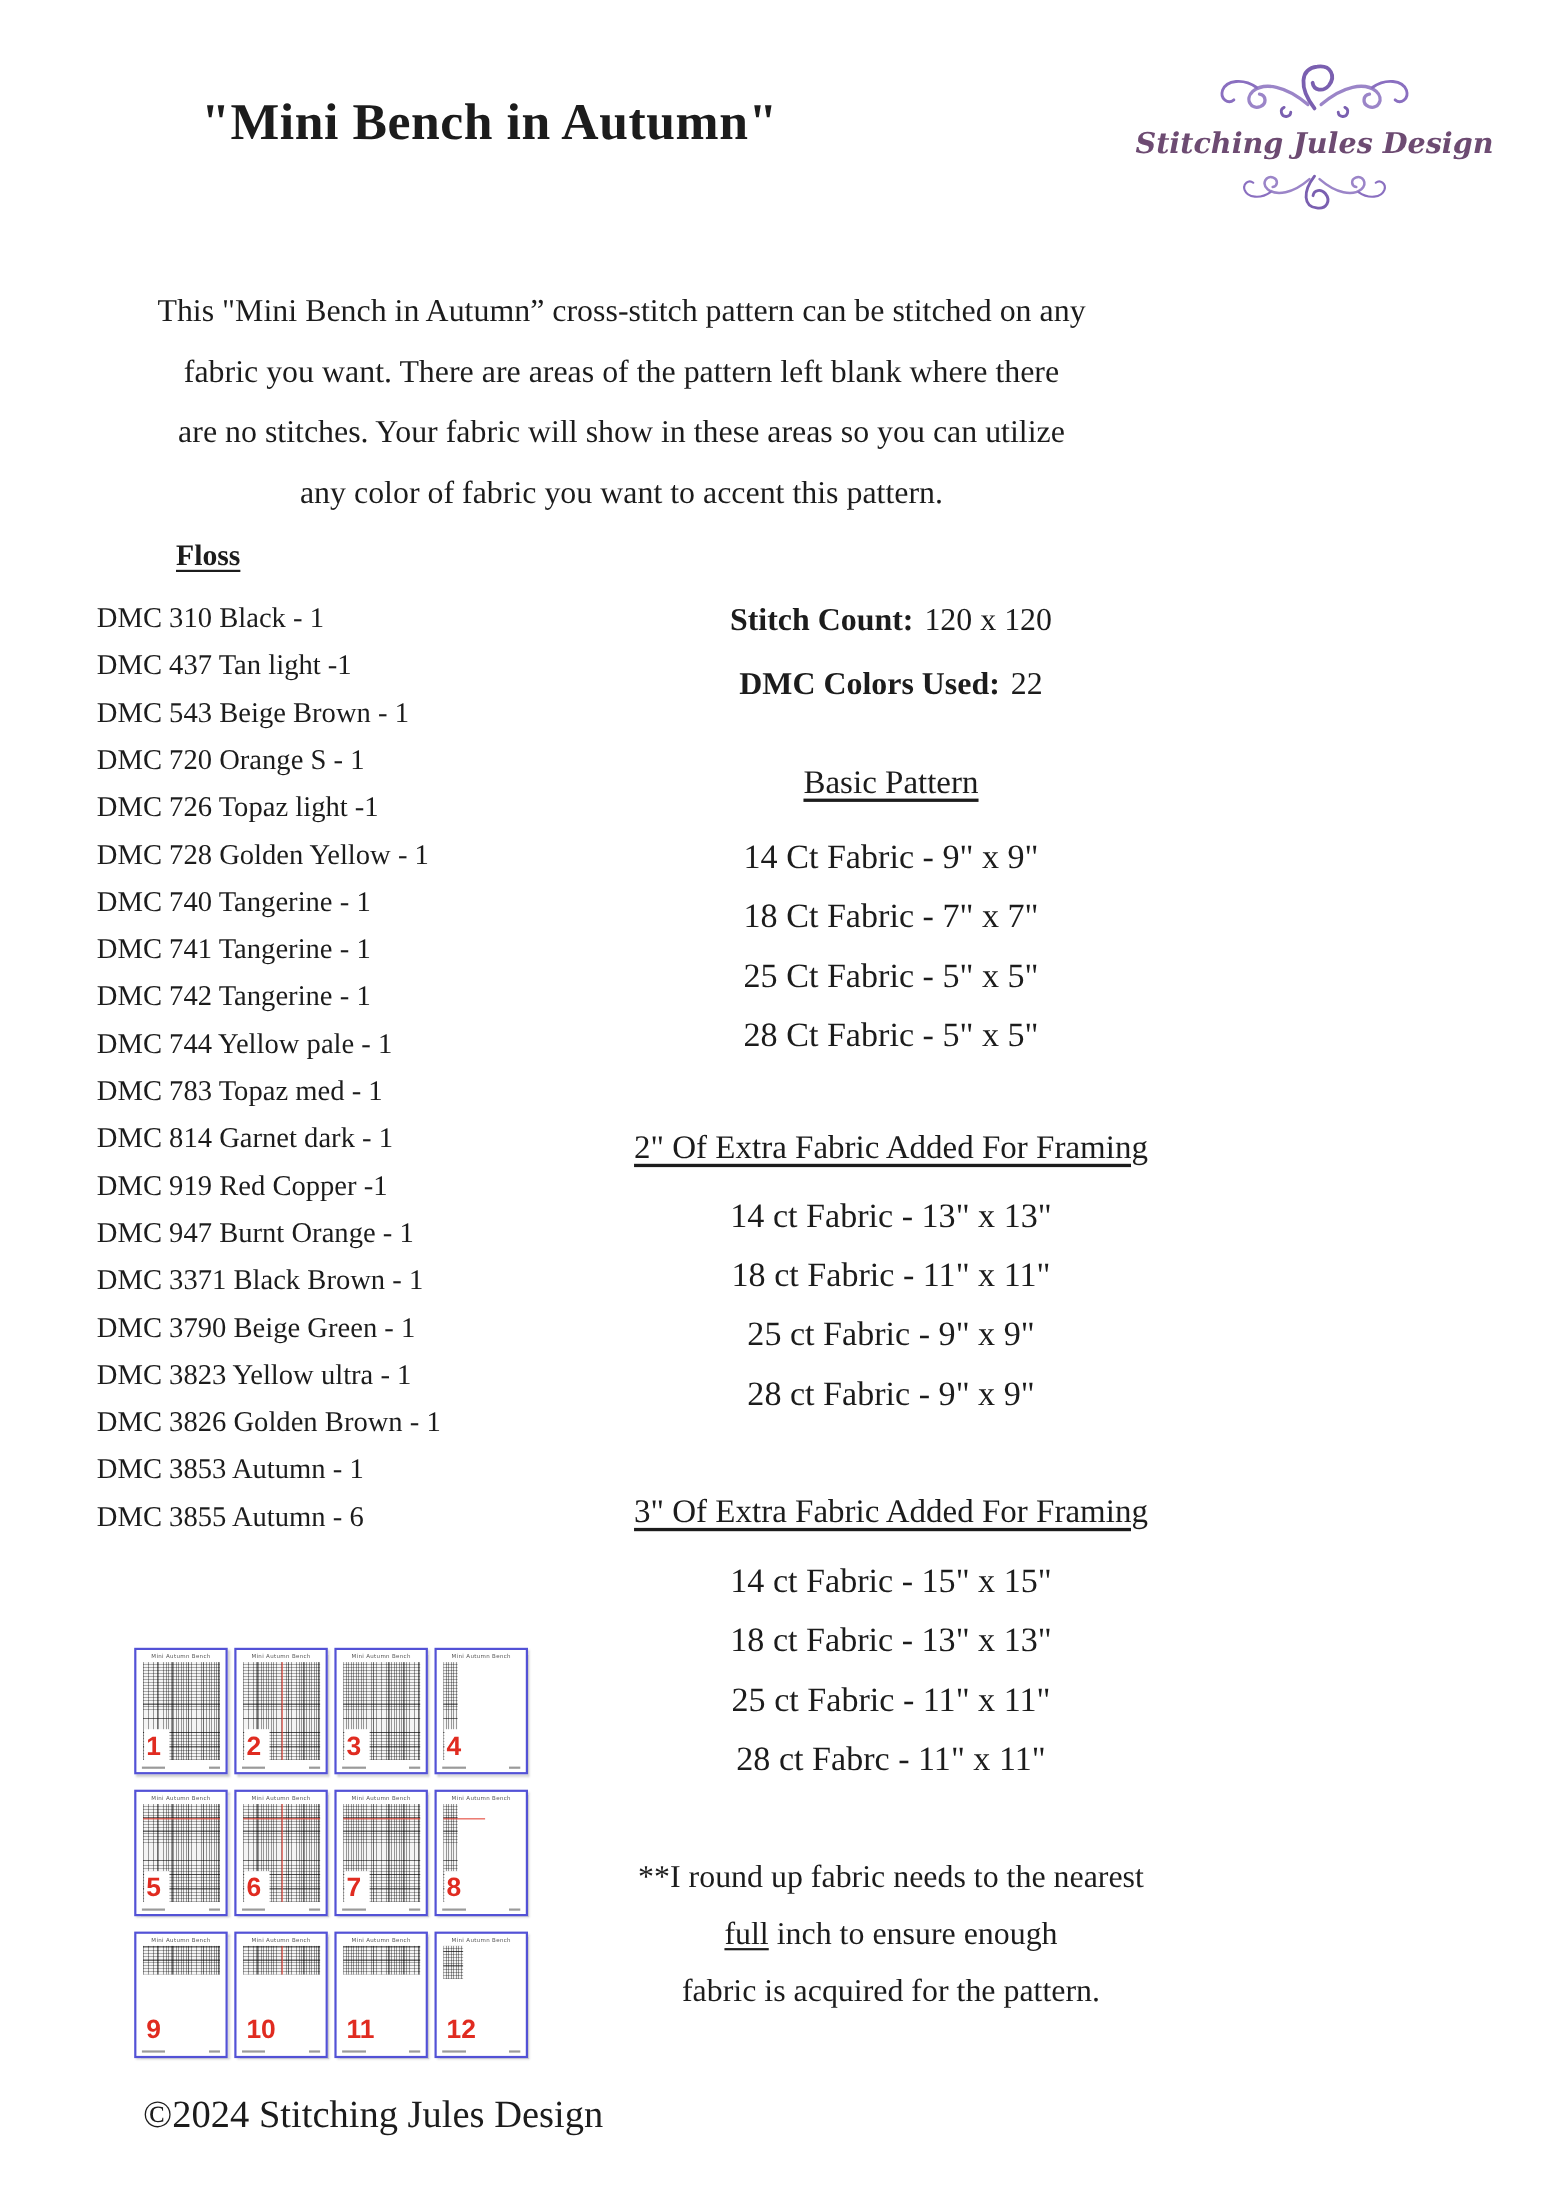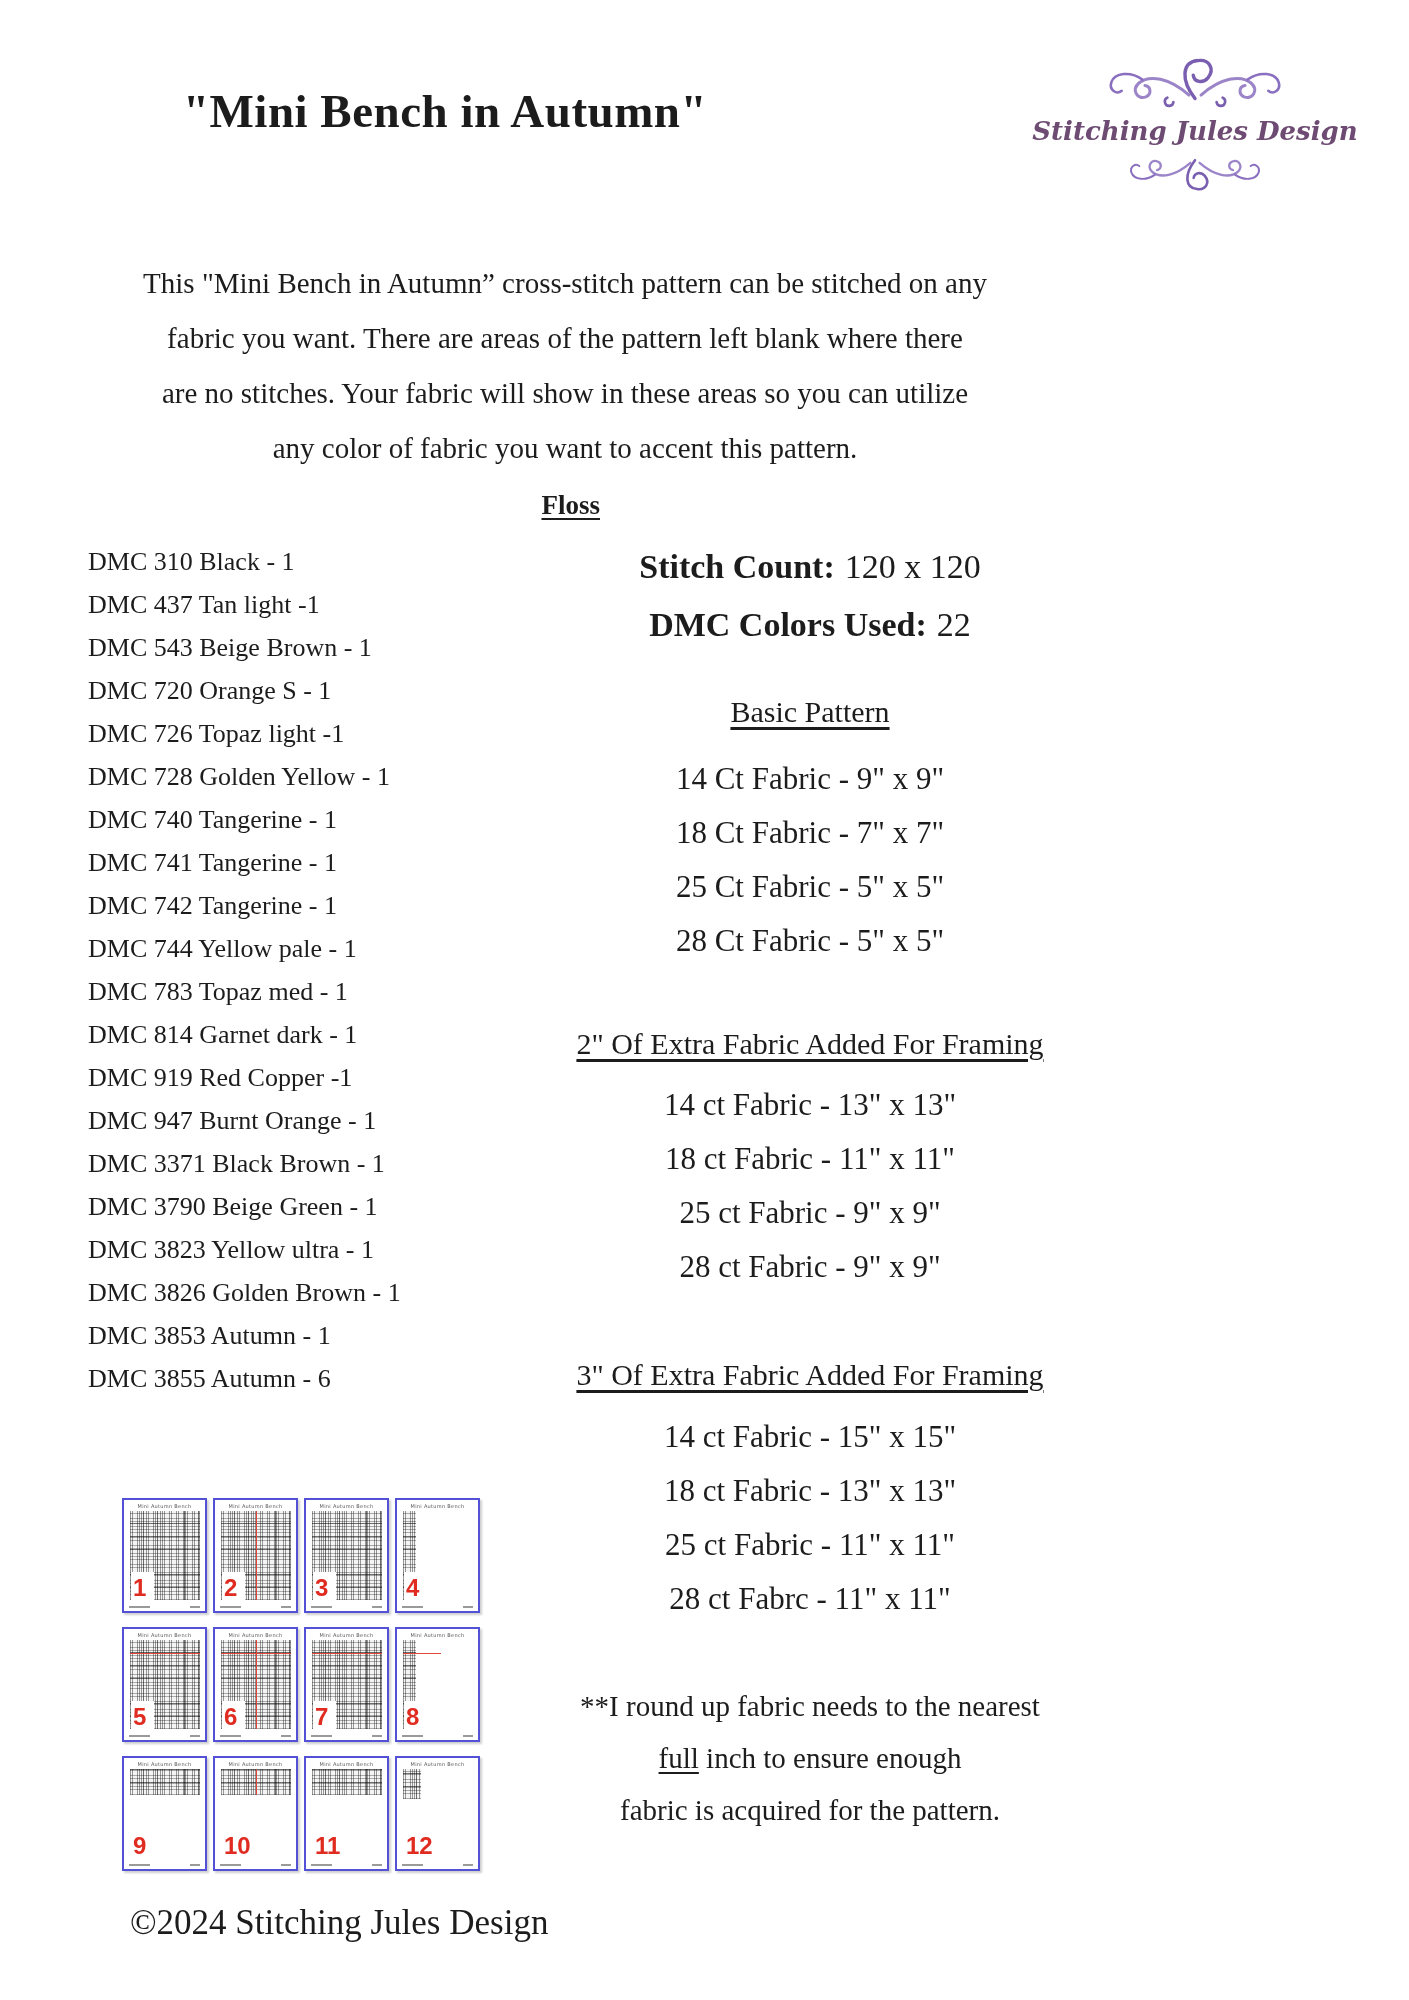--- a/index.html
+++ b/index.html
@@ -19,27 +19,27 @@
     color:#6d4b72;font-size:26px;font-style:italic;font-weight:bold;
     font-family:"DejaVu Serif", serif;line-height:34px;white-space:nowrap;
   }
   
   .intro{
     position:absolute;top:256px;left:75px;width:980px;text-align:center;
     font-size:29px;line-height:55px;
   }
   
   .floss-heading{
-    position:absolute;top:490px;left:160px;width:440px;text-align:right;
+    position:absolute;top:490px;left:160px;width:440px;text-align:left;
     font-size:27px;font-weight:bold;text-decoration:underline;text-underline-offset:4px;
   }
   .floss-list{position:absolute;top:540px;left:88px;font-size:26px;line-height:43px;}
   
   .rc{position:absolute;left:550px;width:520px;text-align:center;}
-  .stat-line{font-size:34px;}
+  .stat-line{font-size:29px;}
   .stat-label{font-weight:bold;}
   .stat-value{margin-left:10px;}
   .sec-head{font-size:30px;text-decoration:underline;text-underline-offset:5px;text-align:center;}
   .sec-items{font-size:31px;line-height:54px;}
   .footnote{font-size:29px;line-height:52px;}
   .u{text-decoration:underline;text-underline-offset:4px;}
   
   .thumbs{
     position:absolute;left:122px;top:1498px;width:364px;
     display:grid;grid-template-columns:repeat(4,85px);grid-auto-rows:115px;

